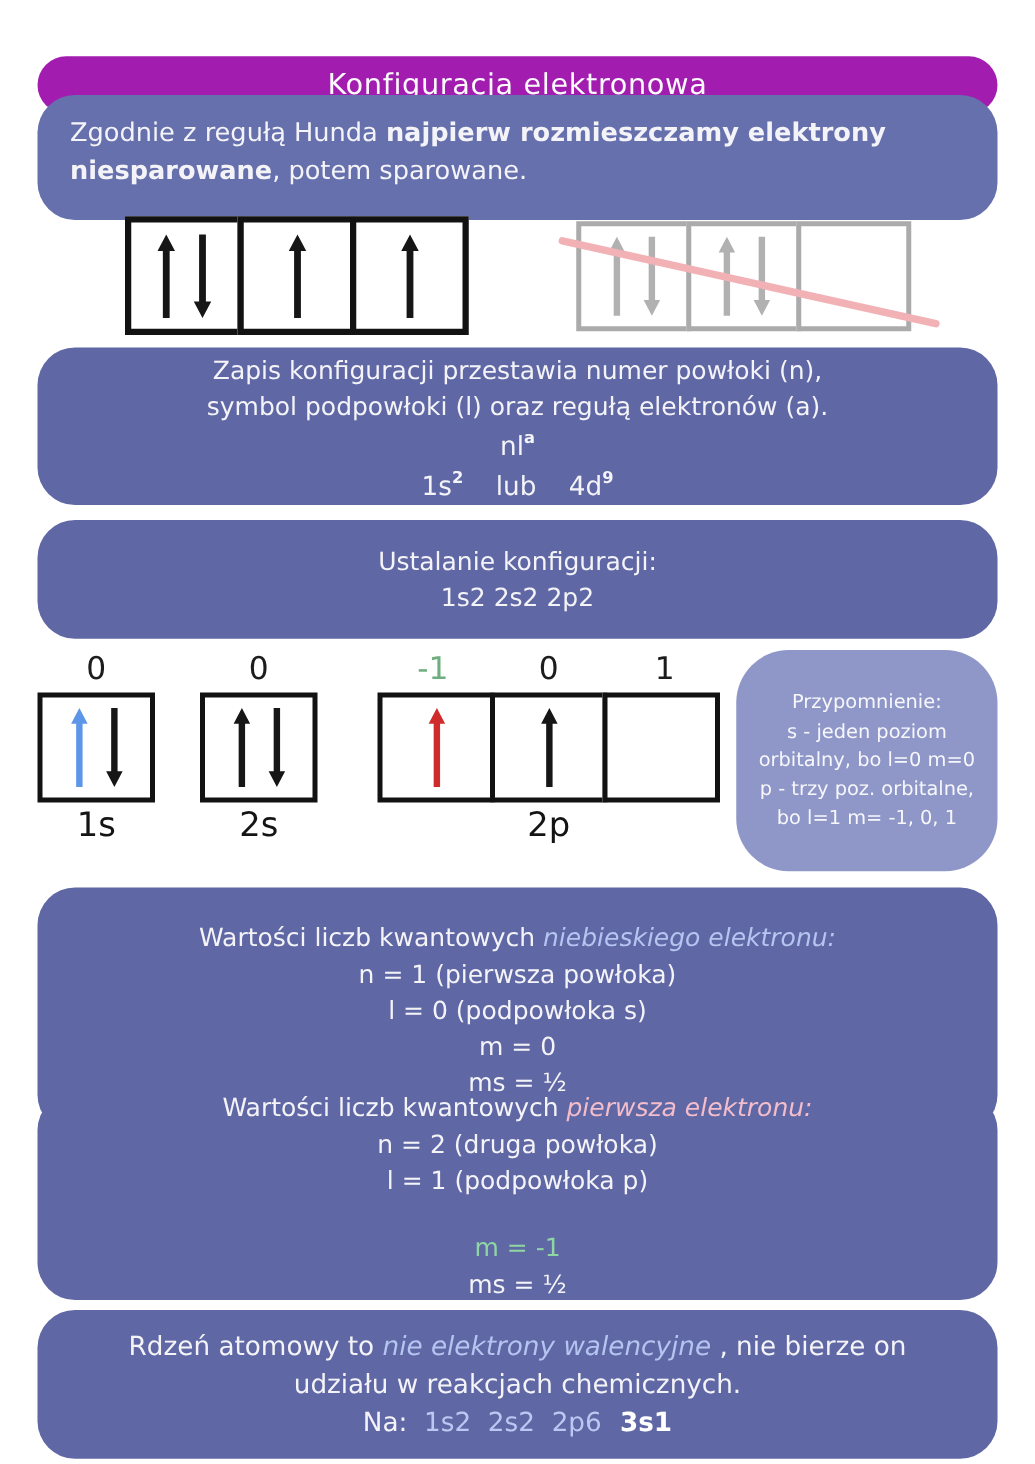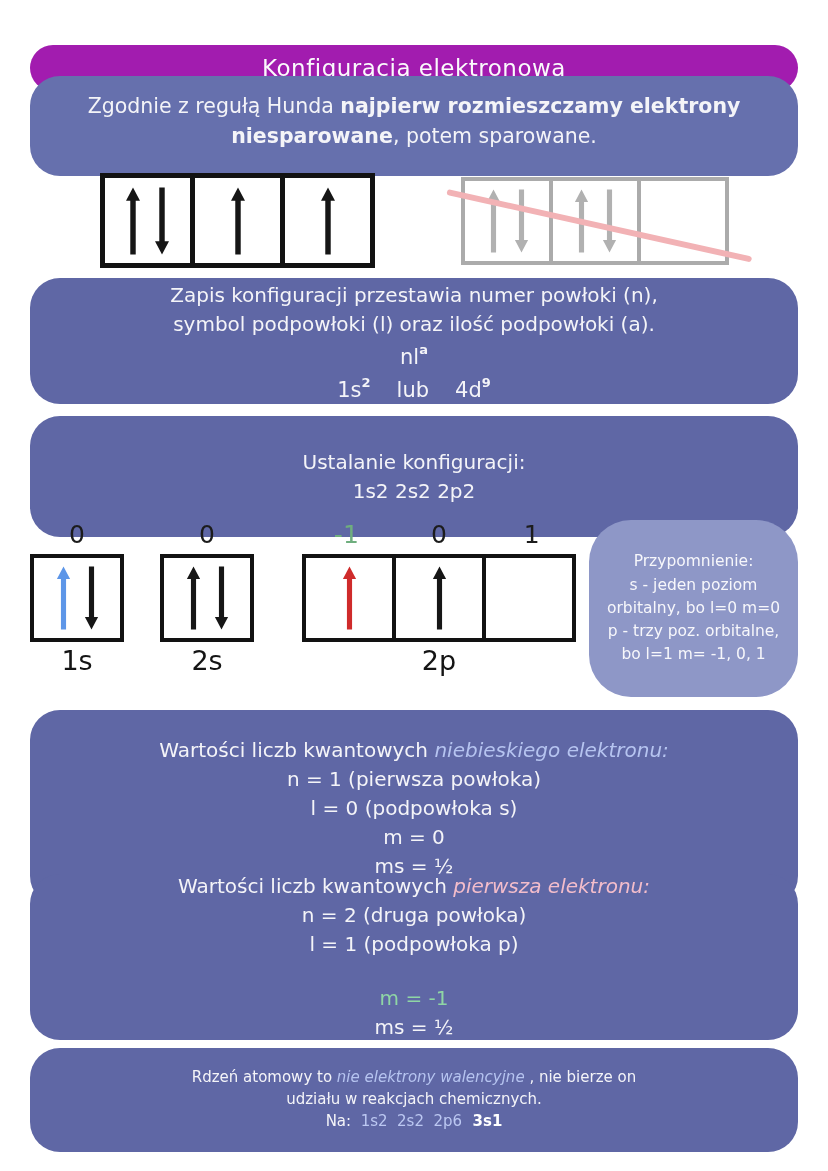--- a/index.html
+++ b/index.html
@@ -11,30 +11,30 @@
   .pill {
     position:absolute; left:30px; top:20px; width:768px; height:46px;
     background:#a21caf; border-radius:23px;
     display:flex; align-items:center; justify-content:center;
     font-size:23px; letter-spacing:0.5px; color:#fafafc;margin-top:25px;
   }
   .pbox {
     position:absolute; left:30px; width:768px; background:#5f67a5;
     border-radius:30px; box-sizing:border-box;
     display:flex; flex-direction:column; align-items:center; justify-content:center;
-    text-align:center; font-size:20px; line-height:1.45; color:#f4f4f8;
+    font-size:20px; line-height:1.45; color:#f4f4f8;
   }
   .hund { top:76px; height:100px; background:#6670ad; padding:0 26px; display:block;
           padding-top:16px; font-size:20.5px; }
   .hund b { font-weight:bold; }
   .zapis { top:278px; height:126px; padding:12px 36px 8px; }
-  .ustal { top:416px; height:121px; }
+  .ustal { top:416px; height:95px; }
   .bluebox { top:710px; height:196px; }
   .redbox  { top:874px; height:166px; }
-  .corebox { top:1048px; height:104px; font-size:15px; }
+  .corebox { top:1048px; height:119px; font-size:21px; }
   .formula { font-size:21px; margin-top:2px; }
   .formula sup { font-size:0.62em; vertical-align:0.75em; font-weight:bold; }
   .formula .sep { display:inline-block; width:26px; }
   .italic-blue { font-style:italic; color:#b6c4f0; }
   .italic-pink { font-style:italic; color:#f3bdcb; }
   .green-line { color:#8fd6a5;margin-top:25px; }
   .pre { white-space:pre; }
   .core-config { color:#bcc8f2; }
   .core-valence { color:#ffffff; font-weight:bold; }
 
@@ -129,21 +129,21 @@
             <path class="c-gray" d="M12 88 L3 71 L8.5 71 L8.5 2 L15.5 2 L15.5 71 L21 71 Z"></path>
           </svg>
       </div>
       <div class="obox"></div>
     </div>
     <div class="pink-line"></div>
   </div>
 
   <div class="pbox zapis">
     <div>Zapis konfiguracji przestawia numer powłoki (n),</div>
-    <div>symbol podpowłoki (l) oraz ilość podpowłoki (a).</div>
+    <div>symbol podpowłoki (l) oraz regułą elektronów (a).</div>
     <div class="formula"><span>nl</span><sup>a</sup></div>
     <div class="formula"><span>1s</span><sup>2</sup><span class="sep"></span><span>lub</span><span class="sep"></span><span>4d</span><sup>9</sup></div>
   </div>
 
   <div class="pbox ustal">
     <div>Ustalanie konfiguracji:</div>
     <div>1s2 2s2 2p2</div>
   </div>
 
   <div class="midrow">

